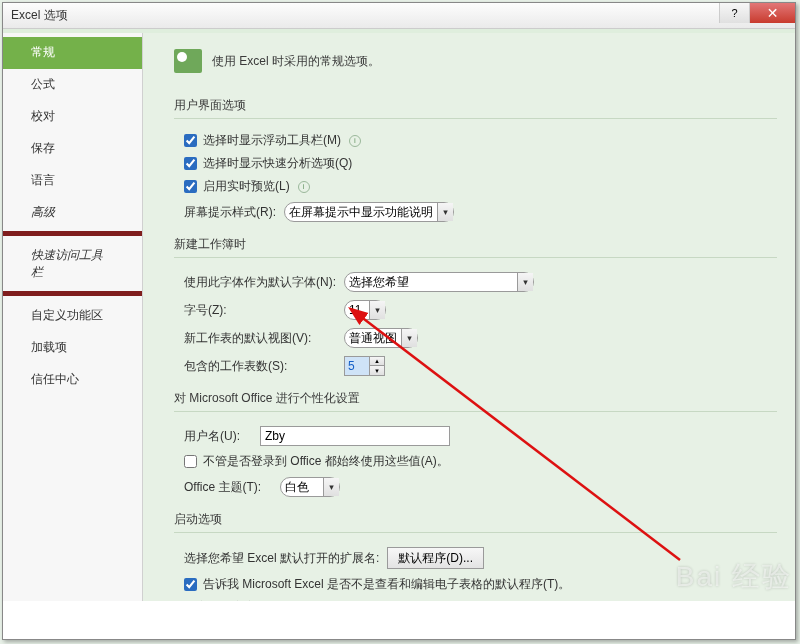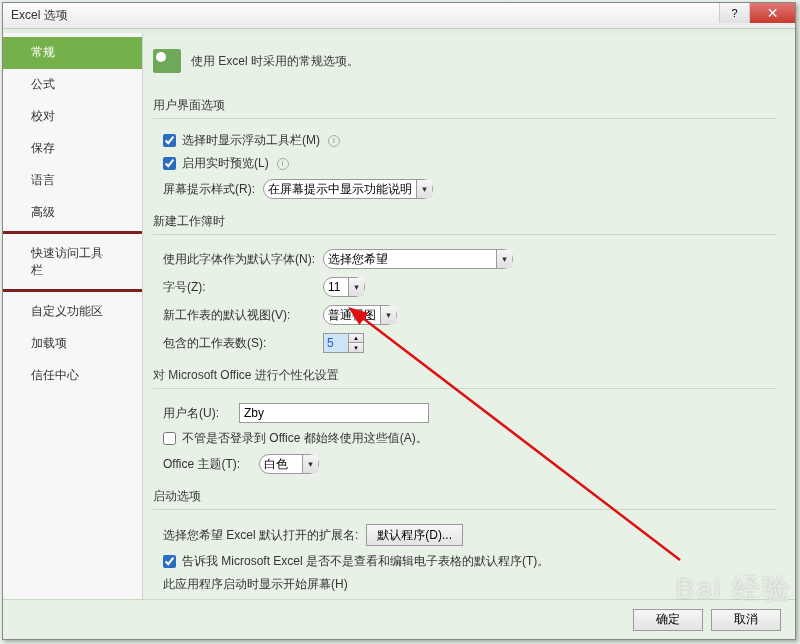--- a/index.html
+++ b/index.html
@@ -7,23 +7,23 @@
 .window { position: absolute; left: 2px; top: 2px; width: 794px; height: 638px; background: #fff; border: 1px solid #888; box-shadow: 2px 2px 4px rgba(0,0,0,0.3); }
 .titlebar { height: 26px; background: linear-gradient(#fdfdfd,#eaeaea); border-bottom: 1px solid #ccc; display: flex; align-items: center; padding-left: 8px; position: relative; }
 .titlebar .title { color: #333; }
 .winbtns { position: absolute; right: 0; top: 0; display: flex; }
 .winbtn { width: 30px; height: 20px; display: flex; align-items: center; justify-content: center; font-size: 11px; border-left: 1px solid #ccc; background: linear-gradient(#f7f7f7,#e0e0e0); }
 .winbtn.close { width: 46px; background: linear-gradient(#e27777,#c83b2e); color: #fff; font-size: 14px; }
 .ribbonbg { height: 4px; background: #dfeedd; }
 .body { display: flex; height: 568px; }
 .sidebar { width: 140px; background: #f7f7f7; border-right: 1px solid #d0d0d0; padding-top: 4px; }
 .side-item { padding: 7px 28px; color: #333; cursor: default; border-bottom: 1px solid transparent; }
-.side-item.sep { border-bottom: 3px solid #7f1d1d; margin-bottom: 4px; padding-bottom: 10px; }
+.side-item.sep { border-bottom: 5px solid #7f1d1d; margin-bottom: 4px; padding-bottom: 10px; font-style: italic; }
 .side-item.active { background: #74b14a; color: #fff; }
-.main { flex: 1; background: #e7f1e5; padding: 10px 18px 0 10px; overflow: hidden; }
+.main { flex: 1; background: #e7f1e5; padding: 10px 18px 0 31px; overflow: hidden; }
 .hdr { display: flex; align-items: center; gap: 10px; padding: 6px 0 14px 0; }
 .hdr-icon { width: 28px; height: 24px; background: #6fa85a; border-radius: 2px; position: relative; }
 .hdr-icon::after { content:""; position:absolute; left:3px; top:3px; width:10px; height:10px; background:#fff; border-radius:50%; }
 .hdr-text { color: #3a3a3a; }
 .section-hd { color: #3a3a3a; padding: 4px 0; border-bottom: 1px solid #c7d8c3; margin-bottom: 10px; margin-top: 6px; }
 .row { display: flex; align-items: center; padding: 3px 0 3px 10px; gap: 6px; }
 .chk { width: 13px; height: 13px; accent-color: #2a6cc0; }
 .label { color: #333; }
 .hint { width:12px; height:12px; border:1px solid #9bb89b; border-radius:50%; display:inline-flex; align-items:center; justify-content:center; font-size:8px; color:#6a9a6a; margin-left:2px;}
 .formrow { display: flex; align-items: center; padding: 4px 0 4px 10px; }
@@ -35,21 +35,21 @@
 .spin-wrap { display:flex; }
 .spin-val { width: 26px; background:#fff; border:1px solid #9a9a9a; height:20px; text-align:left; padding:1px 3px; color:#1560c8; display:flex; align-items:center;}
 .spin-val.sel5 { background:#cfe3f7; }
 .spinbtns { display:flex; flex-direction:column; border:1px solid #9a9a9a; border-left:none; }
 .spinb { width:14px; height:9px; font-size:7px; display:flex; align-items:center; justify-content:center; background:linear-gradient(#f5f5f5,#e0e0e0); border-bottom:1px solid #9a9a9a;}
 .spinb:last-child{border-bottom:none;}
 .btn { background: linear-gradient(#f7f7f7,#e3e3e3); border:1px solid #9a9a9a; padding:2px 10px; height:22px; display:inline-flex; align-items:center;}
 .footer { position:absolute; bottom:0; left:0; right:0; height:40px; border-top:1px solid #c7d8c3; background:#e7f1e5; display:flex; justify-content:flex-end; align-items:center; padding-right:14px; gap:8px;}
 .footer .btn { width: 70px; justify-content:center; }
 .arrow-svg { position:absolute; pointer-events:none; }
-.watermark { position:absolute; right:8px; bottom:36px; color:rgba(255,255,255,0.5); font-size:28px; font-weight:normal; text-shadow:0 0 3px rgba(0,0,0,0.2); letter-spacing:2px; }
+.watermark { position:absolute; right:8px; bottom:48px; color:rgba(255,255,255,0.5); font-size:28px; font-weight:normal; text-shadow:0 0 3px rgba(0,0,0,0.2); letter-spacing:2px; }
 </style>
 </head>
 <body>
 
 <div class="window">
   <div class="titlebar">
     <span class="title">Excel 选项</span>
     <div class="winbtns">
       <div class="winbtn">?</div>
       <div class="winbtn close">✕</div>
@@ -73,20 +73,24 @@
       <div class="hdr">
         <div class="hdr-icon"></div>
         <div class="hdr-text">使用 Excel 时采用的常规选项。</div>
       </div>
 
       <div class="section-hd">用户界面选项</div>
       <div class="row">
           <input type="checkbox" class="chk" checked="" style="">
           <span class="label">选择时显示浮动工具栏(M)</span>
           <span class="hint">i</span>
+        </div>
+      <div class="row">
+          <input type="checkbox" class="chk" checked="" style="">
+          <span class="label">选择时显示快速分析选项(Q)</span>
         </div>
       <div class="row">
           <input type="checkbox" class="chk" checked="" style="">
           <span class="label">启用实时预览(L)</span>
           <span class="hint">i</span>
         </div>
       <div class="formrow">
         <span class="formlabel" style="width:100px">屏幕提示样式(R):</span>
         <div class="sel" style="width:170px">
             <span>在屏幕提示中显示功能说明</span>
@@ -153,28 +157,20 @@
       </div>
       <div class="row">
           <input type="checkbox" class="chk" checked="" style="">
           <span class="label">告诉我 Microsoft Excel 是否不是查看和编辑电子表格的默认程序(T)。</span>
         </div>
       <div class="row">
           <span class="label">此应用程序启动时显示开始屏幕(H)</span>
         </div>
     </div>
   </div>
-  <div class="footer">
-    <div class="btn">
-        <span>确定</span>
-      </div>
-    <div class="btn">
-        <span>取消</span>
-      </div>
-  </div>
 </div>
 
 <svg class="arrow-svg" width="800" height="644">
   <defs>
       <marker id="ah" markerWidth="10" markerHeight="10" refX="2" refY="3" orient="auto">
         <path d="M0,0 L0,6 L8,3 z" fill="#d11"></path>
       </marker>
     </defs>
   <line x1="680" y1="560" x2="360" y2="316" stroke="#d11" stroke-width="2.5" marker-end="url(#ah)"></line>
 </svg>

